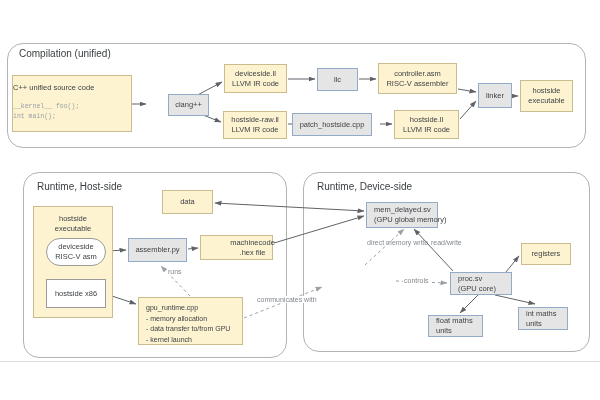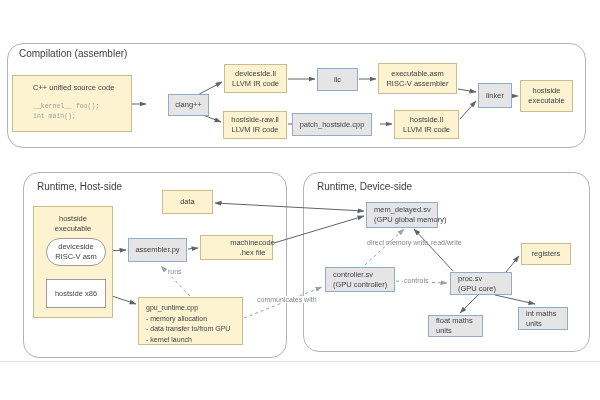--- a/index.html
+++ b/index.html
@@ -13,21 +13,21 @@
   .box { position:absolute; border:1px solid; display:flex; flex-direction:column;
          align-items:center; justify-content:center; text-align:center;
          font-size:7.5px; line-height:1.3; color:#3f4347; }
   .box span { display:block; white-space:nowrap; }
   .yellow { background:#fdf3d0; border-color:#cbbc8e; }
   .blue   { background:#e5e5e5; border-color:#94abc8; }
   .white  { background:#ffffff; border-color:#9b9b9b; }
 
   .left-align { align-items:flex-start; justify-content:flex-start; text-align:left; }
 
-  .cpp-box { padding:7px 20px; }
+  .cpp-box { padding:7px 0; }
   .cpp-code { margin-top:9px; font-family:"Liberation Mono", monospace; font-size:6.5px;
               line-height:1.5; color:#9aa0a6; }
   .exec-rt { justify-content:flex-start; padding-top:7px; }
   .gpu-box { padding:5px 7px; font-size:7px; line-height:1.5; }
   .pad-left { padding-left:7px; align-items:flex-start; text-align:left; }
 
   svg.arrows { position:absolute; left:0; top:0; width:600px; height:400px; pointer-events:none; }
   .solid  { stroke:#5f6368; stroke-width:1; fill:none; }
   .dashed { stroke:#9aa0a6; stroke-width:1; fill:none; stroke-dasharray:3 3; }
 
@@ -39,21 +39,21 @@
 </style>
 </head>
 <body>
 
 <div class="canvas">
 
   <div class="container" style="left:7px; top:43px; width:579px; height:105px;"></div>
   <div class="container" style="left:23px; top:172px; width:264px; height:186px;"></div>
   <div class="container" style="left:303px; top:172px; width:287px; height:180px;"></div>
 
-  <div class="section-title" style="left:19px; top:48px;">Compilation (assembler)</div>
+  <div class="section-title" style="left:19px; top:48px;">Compilation (unified)</div>
   <div class="section-title" style="left:37px; top:181px;">Runtime, Host-side</div>
   <div class="section-title" style="left:317px; top:181px;">Runtime, Device-side</div>
 
   <svg class="arrows">
     <defs>
       <marker id="ah" orient="auto-start-reverse" markerWidth="8" markerHeight="6" refX="6.5" refY="2.5">
         <path d="M0,0 L7,2.5 L0,5 Z" fill="#5f6368"></path>
       </marker>
       <marker id="ahg" orient="auto-start-reverse" markerWidth="8" markerHeight="6" refX="6.5" refY="2.5">
         <path d="M0,0 L7,2.5 L0,5 Z" fill="#9aa0a6"></path>
@@ -99,21 +99,21 @@
     <span>LLVM IR code</span>
   </div>
   <div class="box yellow" style="left:223px; top:111px; width:64px; height:28px;">
     <span>hostside-raw.ll</span>
     <span>LLVM IR code</span>
   </div>
   <div class="box blue" style="left:317px; top:68px; width:41px; height:23px;">
     <span>llc</span>
   </div>
   <div class="box yellow" style="left:378px; top:63px; width:79px; height:31px;">
-    <span>executable.asm</span>
+    <span>controller.asm</span>
     <span>RISC-V assembler</span>
   </div>
   <div class="box blue" style="left:292px; top:113px; width:80px; height:23px;">
     <span>patch_hostside.cpp</span>
   </div>
   <div class="box yellow" style="left:394px; top:110px; width:65px; height:29px;">
     <span>hostside.ll</span>
     <span>LLVM IR code</span>
   </div>
   <div class="box blue" style="left:478px; top:83px; width:34px; height:25px;">
@@ -152,24 +152,20 @@
     <span>- kernel launch</span>
   </div>
 
   <div class="box blue pad-left" style="left:366px; top:202px; width:72px; height:26px;">
     <span>mem_delayed.sv</span>
     <span>(GPU global memory)</span>
   </div>
   <div class="box yellow" style="left:521px; top:243px; width:50px; height:22px;">
     <span>registers</span>
   </div>
-  <div class="box blue pad-left" style="left:325px; top:267px; width:70px; height:25px;">
-    <span>controller.sv</span>
-    <span>(GPU controller)</span>
-  </div>
   <div class="box blue pad-left" style="left:450px; top:272px; width:62px; height:23px;">
     <span>proc.sv</span>
     <span>(GPU core)</span>
   </div>
   <div class="box blue pad-left" style="left:428px; top:315px; width:55px; height:22px;">
     <span>float maths</span>
     <span>units</span>
   </div>
   <div class="box blue pad-left" style="left:518px; top:307px; width:50px; height:23px;">
     <span>int maths</span>

